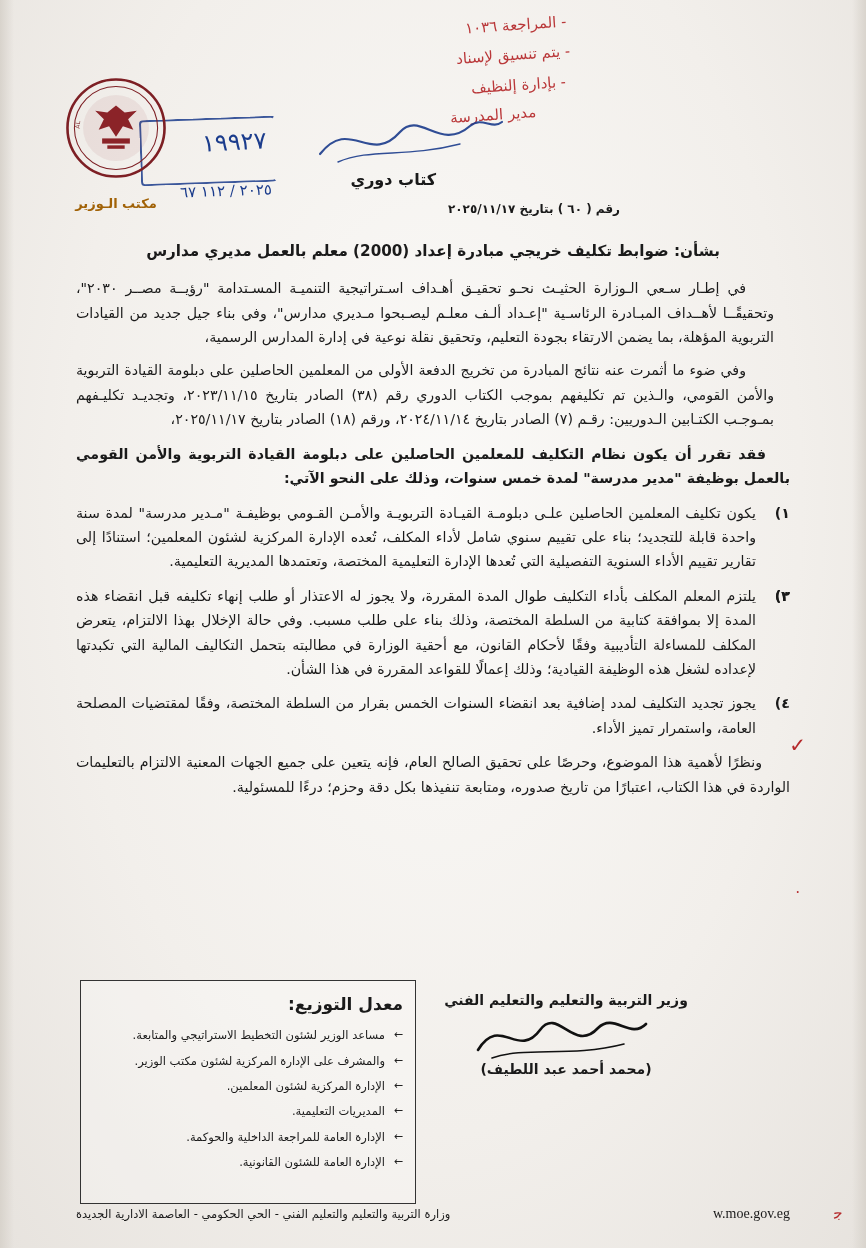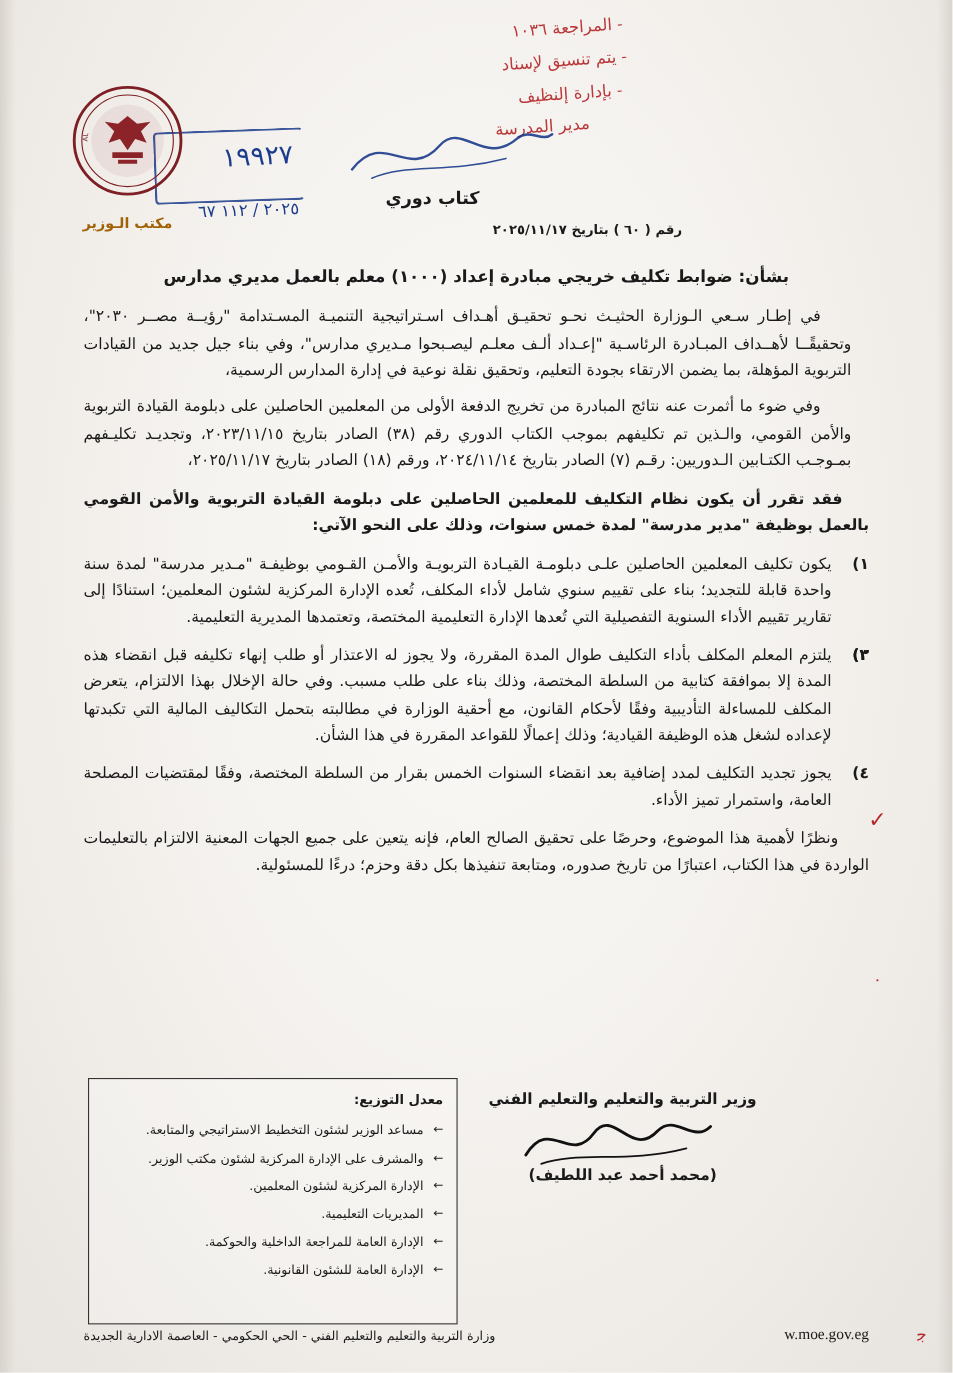--- a/index.html
+++ b/index.html
@@ -200,21 +200,21 @@
     min-height: 200px;
     border: 1.5px solid #333;
     padding: 10px 12px 12px 12px;
     font-size: 11.5px;
     line-height: 1.6;
     background: rgba(255,255,255,.25);
   }
   .dist-title {
     font-weight: bold;
     margin-bottom: 8px;
-    font-size: 12px;
+    font-size: 17px;
   }
   .dist-list { list-style: none; margin: 0; padding: 0; }
   .dist-list li {
     position: relative;
     padding-right: 18px;
     margin-bottom: 7px;
     text-align: right;
   }
   .dist-list li:before {
     content: "←";
@@ -292,21 +292,21 @@
     <text font-size="7" fill="#7d1f24">
       <textPath href="#arcTop" startOffset="6%">MINISTRY OF EDUCATION &amp; TECHNICAL</textPath>
     </text>
   </svg>
   <div class="office-label">مكتب الـوزير</div>
 
   <div class="circular-word">كتاب دوري</div>
   <div class="doc-number-line">رقم ( ٦٠ ) بتاريخ ٢٠٢٥/١١/١٧</div>
 
   <div class="content">
-    <div class="subject">بشأن: ضوابط تكليف خريجي مبادرة إعداد (١٠٠٠) معلم بالعمل مديري مدارس</div>
+    <div class="subject">بشأن: ضوابط تكليف خريجي مبادرة إعداد (2000) معلم بالعمل مديري مدارس</div>
 
     <p class="para">في إطـار سـعي الـوزارة الحثيـث نحـو تحقيـق أهـداف اسـتراتيجية التنميـة المسـتدامة "رؤيــة مصــر ٢٠٣٠"، وتحقيقًــا لأهــداف المبـادرة الرئاسـية "إعـداد ألـف معلـم ليصـبحوا مـديري مدارس"، وفي بناء جيل جديد من القيادات التربوية المؤهلة، بما يضمن الارتقاء بجودة التعليم، وتحقيق نقلة نوعية في إدارة المدارس الرسمية،</p>
     <p class="para">وفي ضوء ما أثمرت عنه نتائج المبادرة من تخريج الدفعة الأولى من المعلمين الحاصلين على دبلومة القيادة التربوية والأمن القومي، والـذين تم تكليفهم بموجب الكتاب الدوري رقم (٣٨) الصادر بتاريخ ٢٠٢٣/١١/١٥، وتجديـد تكليـفهم بمـوجـب الكتـابين الـدوريين: رقـم (٧) الصادر بتاريخ ٢٠٢٤/١١/١٤، ورقم (١٨) الصادر بتاريخ ٢٠٢٥/١١/١٧،</p>
 
     <div class="decision">فقد تقرر أن يكون نظام التكليف للمعلمين الحاصلين على دبلومة القيادة التربوية والأمن القومي بالعمل بوظيفة "مدير مدرسة" لمدة خمس سنوات، وذلك على النحو الآتي:</div>
 
     <ol class="clauses">
       <li>
         <span class="num">١)</span>
         <span>يكون تكليف المعلمين الحاصلين علـى دبلومـة القيـادة التربويـة والأمـن القـومي بوظيفـة "مـدير مدرسة" لمدة سنة واحدة قابلة للتجديد؛ بناء على تقييم سنوي شامل لأداء المكلف، تُعده الإدارة المركزية لشئون المعلمين؛ استنادًا إلى تقارير تقييم الأداء السنوية التفصيلية التي تُعدها الإدارة التعليمية المختصة، وتعتمدها المديرية التعليمية.</span>

